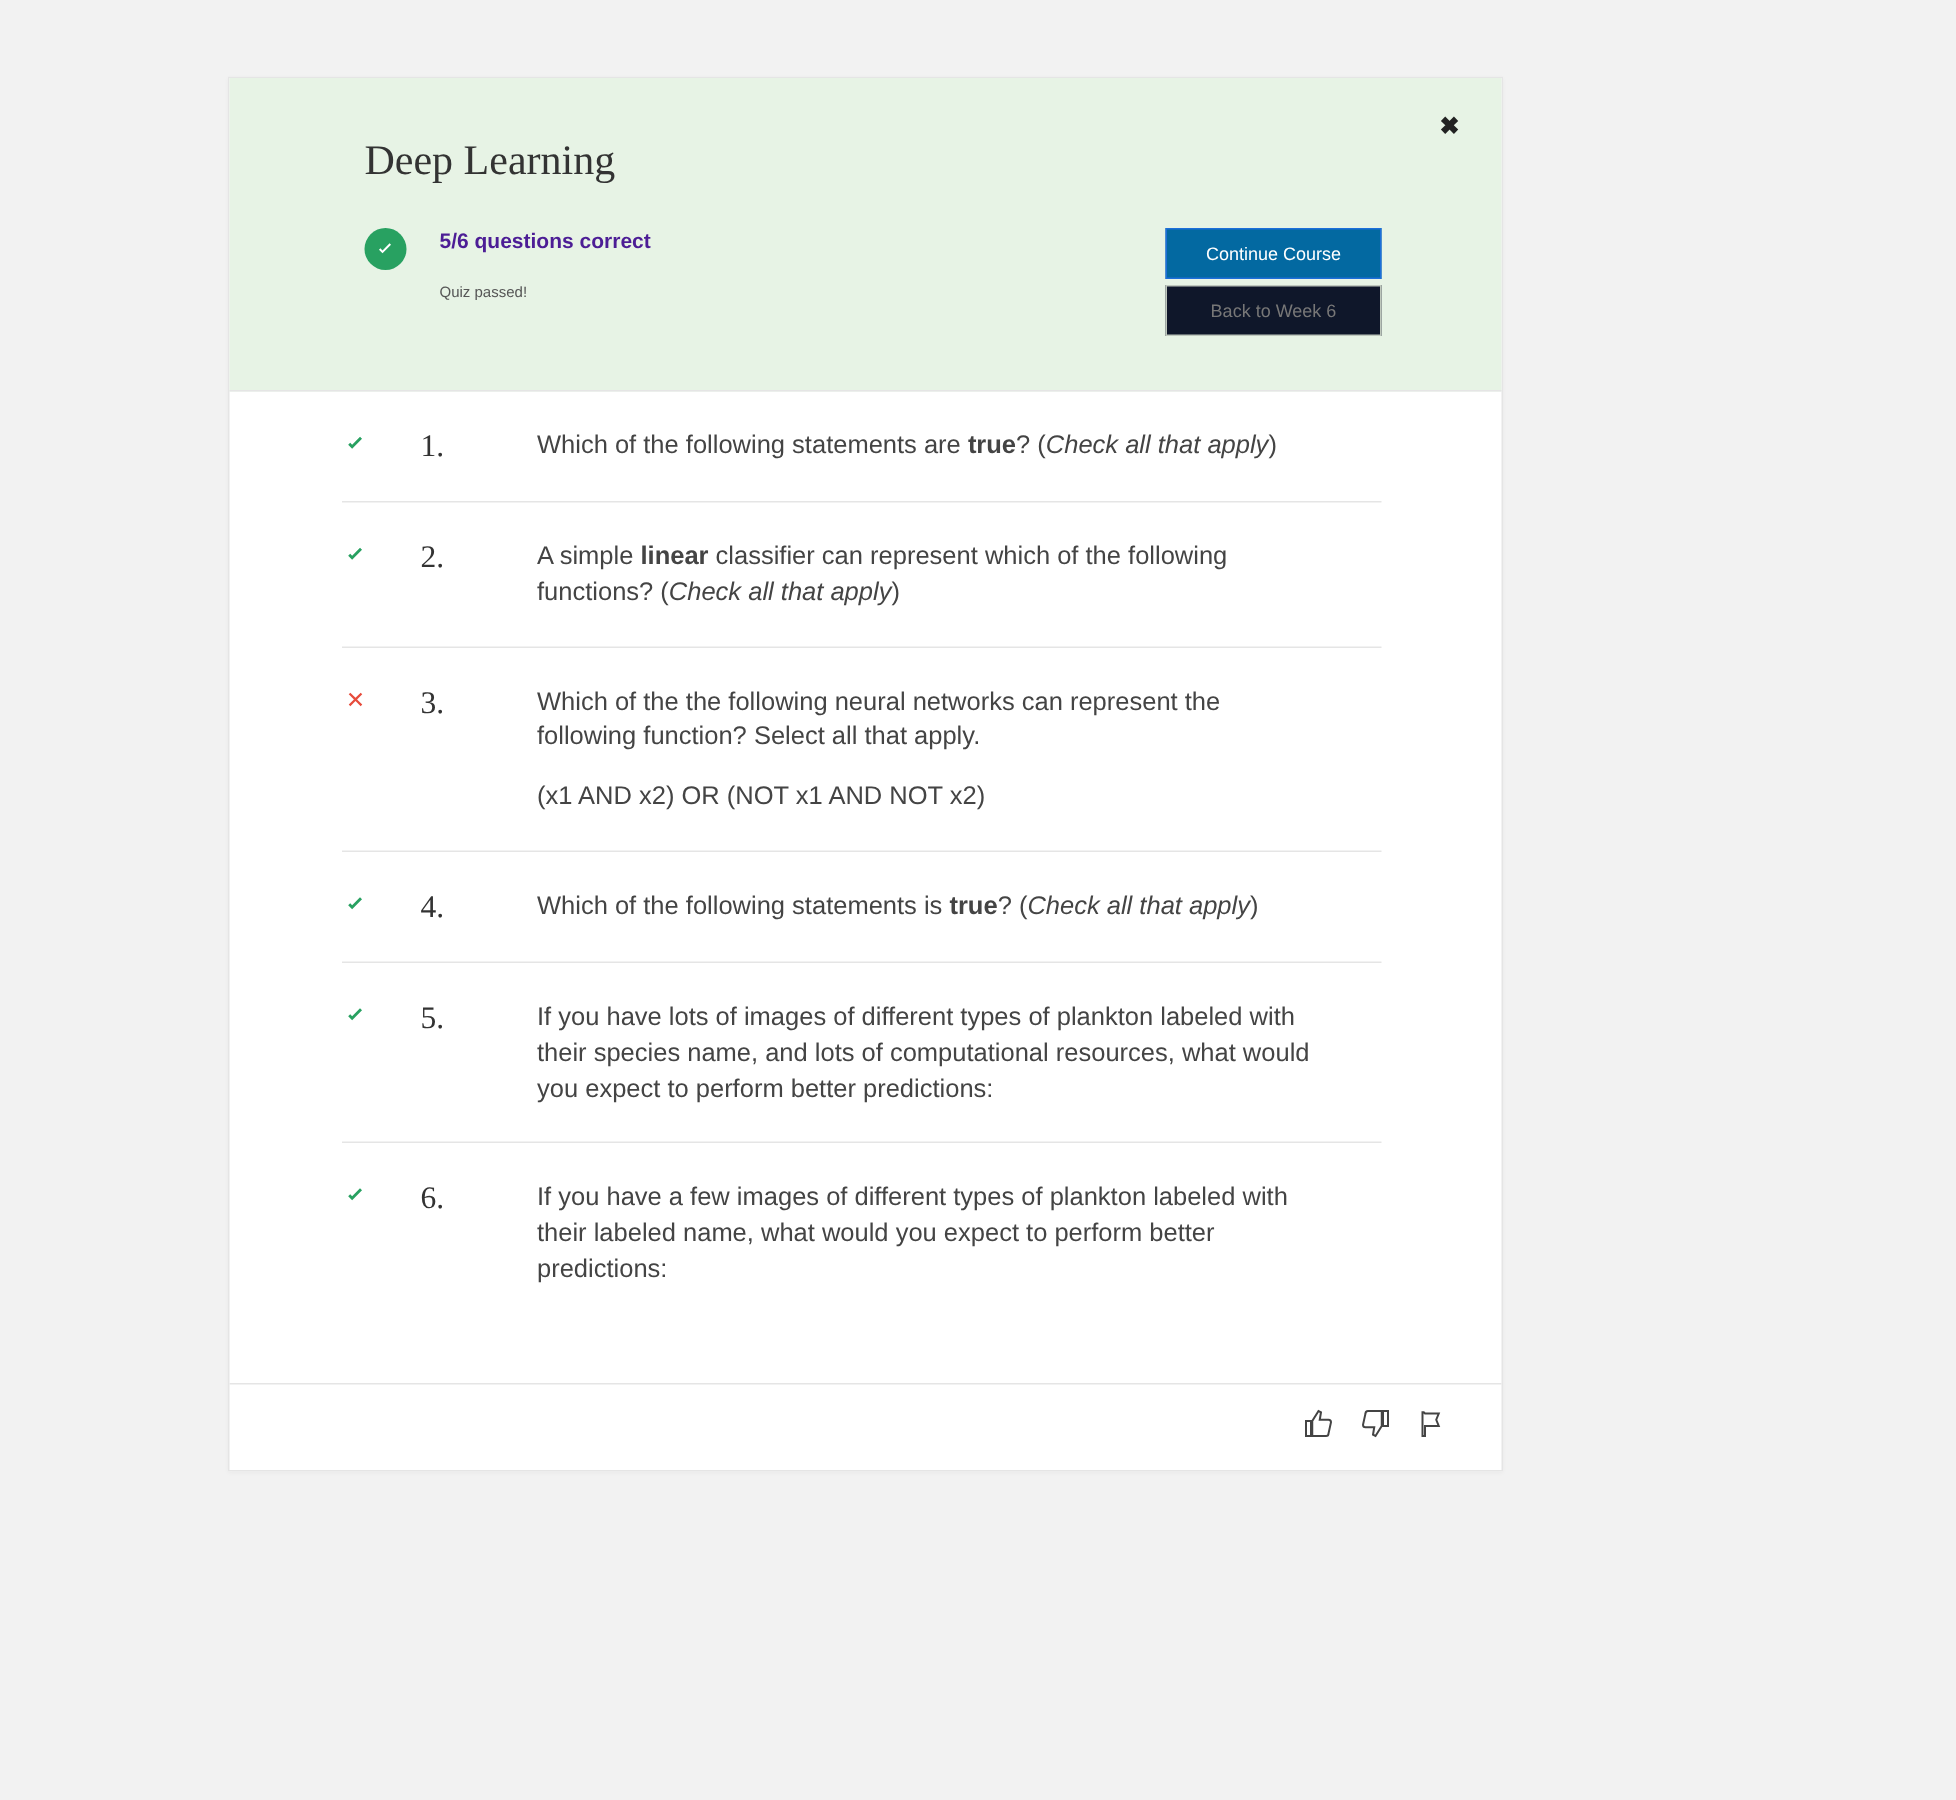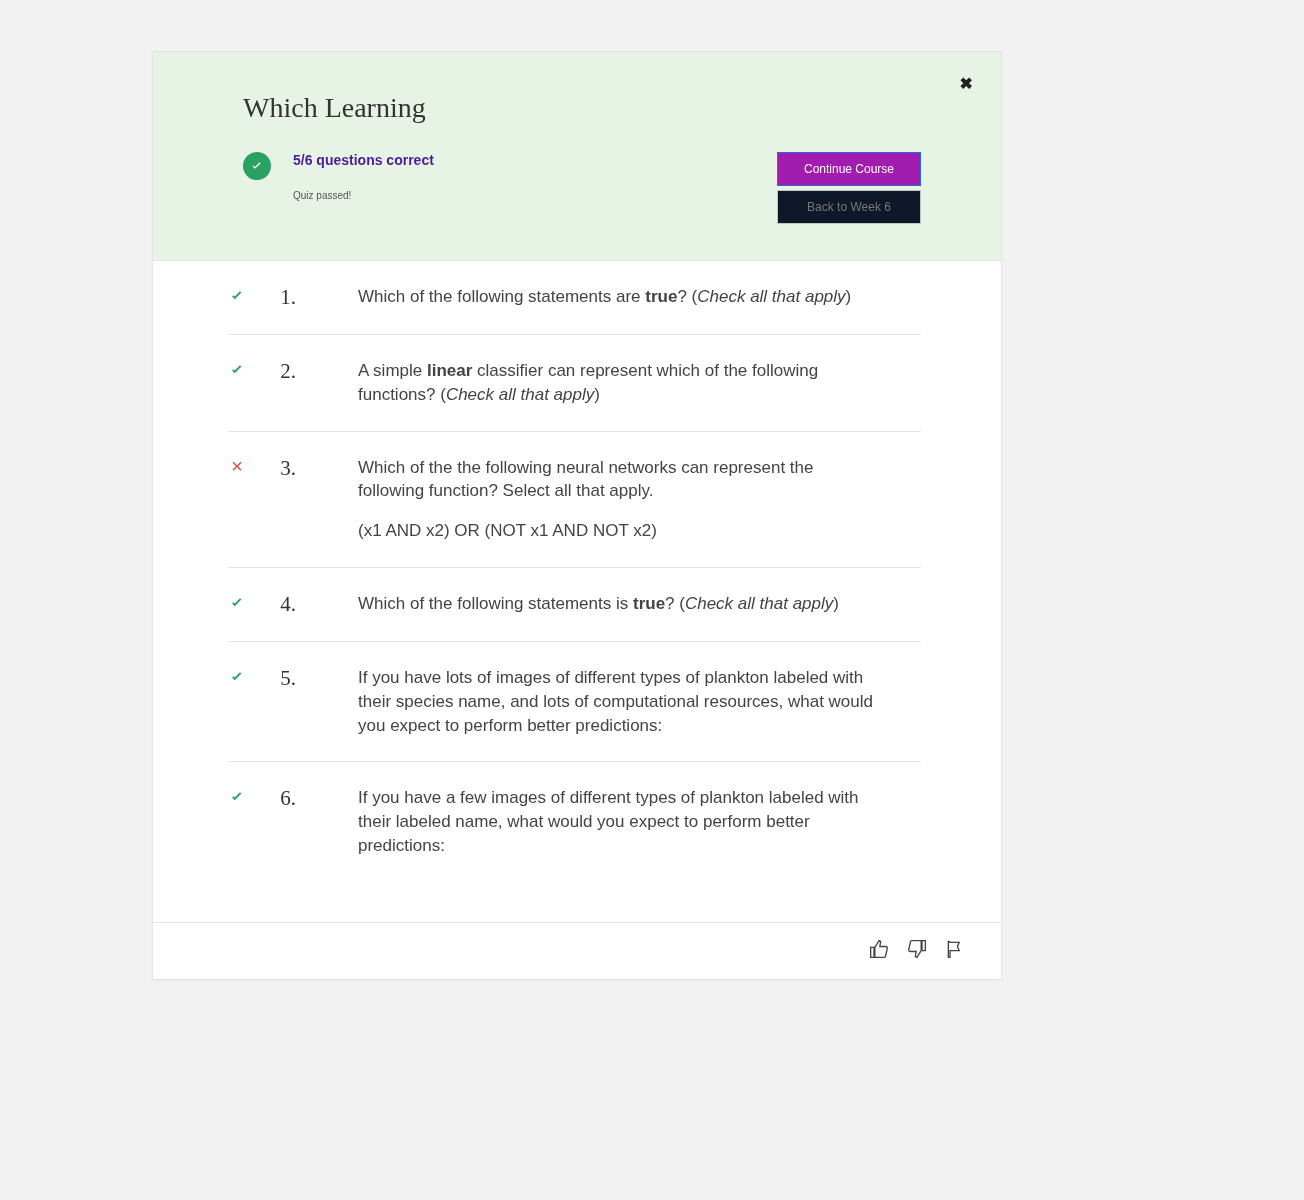--- a/index.html
+++ b/index.html
@@ -10,21 +10,21 @@
   .title{font-family:Georgia,"Times New Roman",serif;font-size:28px;color:#333;margin:0 0 28px 0;font-weight:normal;}
   .header-row{display:flex;align-items:flex-start;}
   .left-info{display:flex;align-items:flex-start;}
   .badge{width:28px;height:28px;border-radius:50%;background:#28a161;display:flex;align-items:center;justify-content:center;flex-shrink:0;}
   .badge svg{width:16px;height:16px;fill:#fff;}
   .score-wrap{margin-left:22px;}
   .score{color:#4c1d95;font-size:14px;font-weight:bold;}
   .passed{color:#555;font-size:10px;margin-top:22px;padding-left:0;}
   .btns{margin-left:auto;display:flex;flex-direction:column;width:144px;}
   .btn{display:block;text-align:center;font-size:12px;padding:9px 0;border:1px solid;cursor:pointer;}
-  .btn-primary{background:#a21caf;border-color:#1e6fd9;color:#fff;}
+  .btn-primary{background:#0369a1;border-color:#1e6fd9;color:#fff;}
   .btn-secondary{background:#0f172a;border-color:#bfc8bd;color:#777;margin-top:4px;}
   .questions{padding:0 80px 0 75px;}
   .qrow{display:flex;padding:24px 0;border-bottom:1px solid #e5e5e5;}
   .qrow:last-child{border-bottom:none;}
   .qicon{width:30px;flex-shrink:0;padding-top:2px;}
   .qicon svg{width:18px;height:18px;}
   .ok svg{fill:#28a161;}
   .bad svg{fill:#e74c3c;}
   .qnum{width:38px;flex-shrink:0;font-family:Georgia,"Times New Roman",serif;font-size:21px;color:#333;text-align:right;padding-right:14px;}
   .qtext{flex:1;font-size:17px;color:#444;line-height:1.4;padding-right:40px;margin-left:48px;}
@@ -34,21 +34,21 @@
   .footer svg{width:20px;height:20px;fill:none;stroke:#444;stroke-width:1.6;cursor:pointer;}
 </style>
 </head>
 <body>
 
 <div class="page">
   <div class="card">
 
     <div class="header">
       <div class="close-x">✖</div>
-      <h1 class="title">Which Learning</h1>
+      <h1 class="title">Deep Learning</h1>
       <div class="header-row">
         <div class="left-info">
           <div class="badge">
             <svg viewBox="0 0 24 24">
                 <path d="M9 16.2l-3.5-3.5 1.4-1.4L9 13.4l7.1-7.1 1.4 1.4z"></path>
               </svg>
           </div>
           <div class="score-wrap">
             <div class="score">5/6 questions correct</div>
             <div class="passed">Quiz passed!</div>

